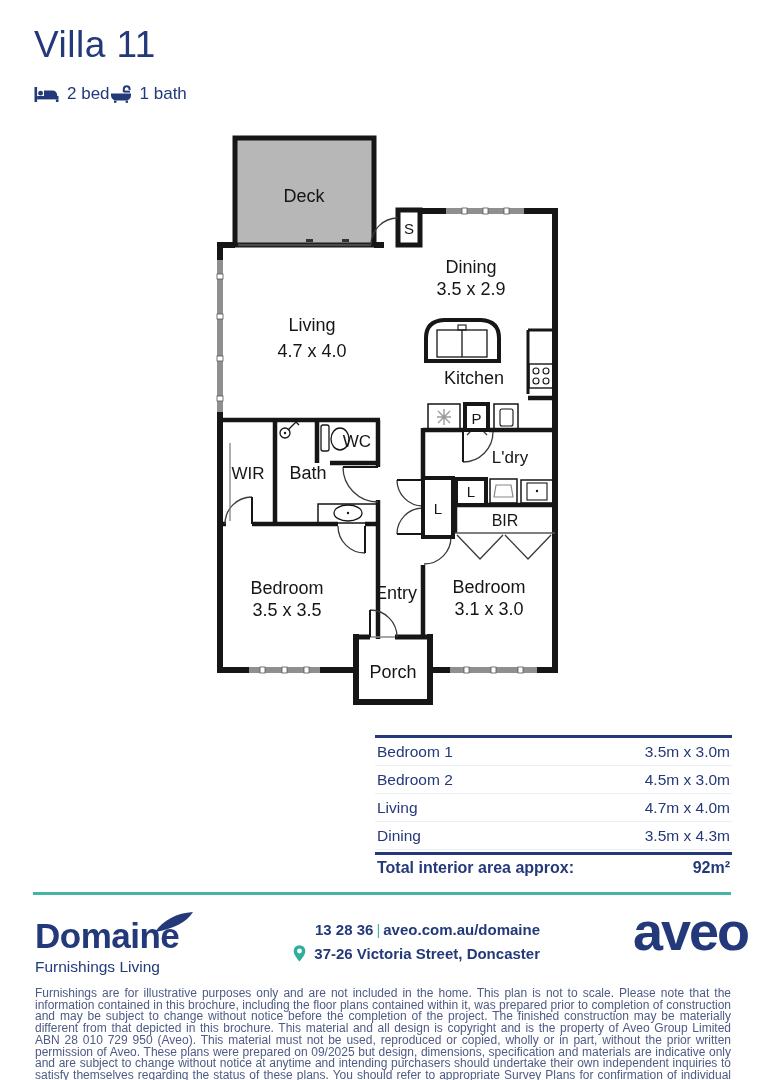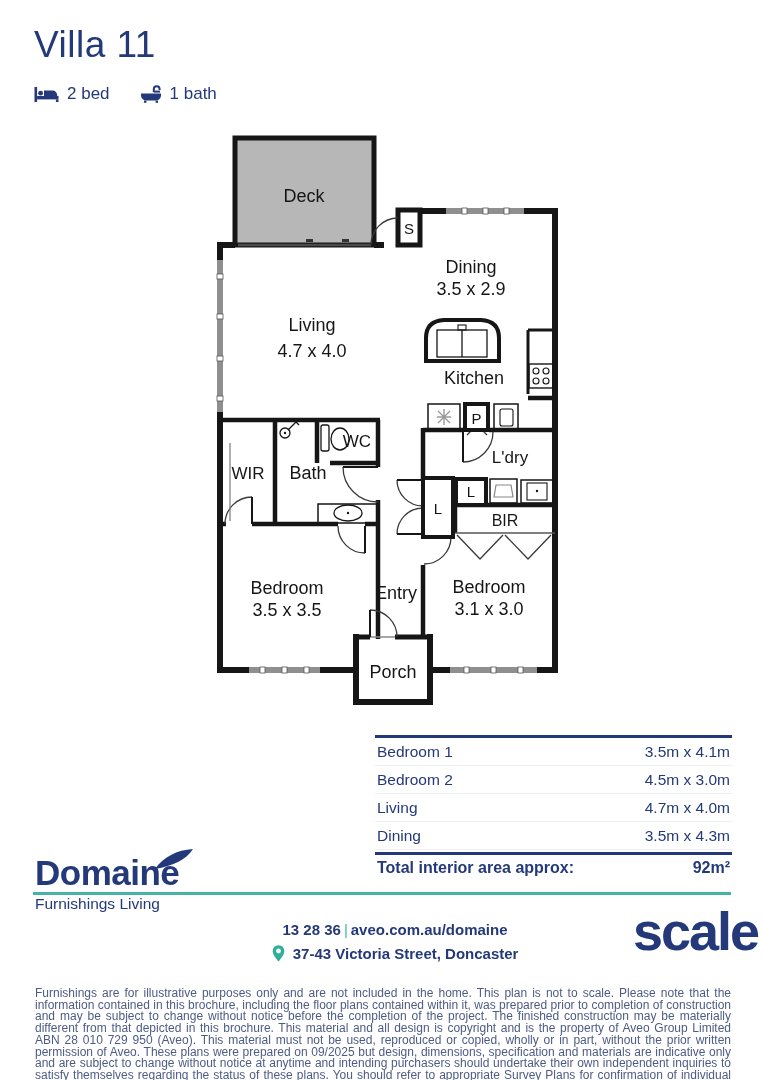--- a/index.html
+++ b/index.html
@@ -1,40 +1,40 @@
 <!DOCTYPE html>
 <html><head>
 <meta charset="utf-8">
 <style>
   html,body{margin:0;padding:0;background:#fff;}
   .page{position:relative;width:764px;height:1080px;background:#ffffff;overflow:hidden;
         font-family:"Liberation Sans",sans-serif;color:#24397a;}
   
   .title{position:absolute;left:34px;top:24px;font-size:37px;letter-spacing:.5px;color:#24397a;}
-  .specs{position:absolute;left:34px;top:84px;display:flex;gap:30px;align-items:center;}
+  .specs{position:absolute;left:34px;top:84px;display:flex;align-items:center;}
   .spec-item{display:flex;align-items:center;gap:8px;font-size:17px;color:#24397a;}
   .spec-item svg{display:block;}
   
   .plan{position:absolute;left:190px;top:128px;}
   svg text{font-family:"Liberation Sans",sans-serif;fill:#161616;}
   
   .dims{position:absolute;left:375px;top:735px;width:357px;border-top:3px solid #24397a;}
   .dims-row{display:flex;justify-content:space-between;
             padding:5px 2px 4px 2px;font-size:15.5px;color:#24397a;border-bottom:1px solid #eceff5;}
   .dims-row:last-of-type{border-bottom:none;}
   .dims-total{display:flex;justify-content:space-between;align-items:center;border-top:3px solid #24397a;
               margin-top:2px;padding:4px 2px;font-size:16px;font-weight:bold;color:#24397a;}
   
   .divider{position:absolute;left:33px;top:892px;width:698px;height:3px;background:#46b4a4;}
-  .brand{position:absolute;left:35px;top:852px;width:190px;}
+  .brand{position:absolute;left:35px;top:915px;width:190px;}
   .brand-name{position:relative;font-size:35px;color:#24397a;font-weight:bold;letter-spacing:-.5px;line-height:1.2;}
   .brand-leaf{position:absolute;left:118px;top:-14px;}
   .brand-tag{font-size:15.5px;color:#24397a;margin-top:1px;}
   .contact{position:absolute;left:250px;top:918px;width:290px;text-align:center;color:#24397a;}
-  .contact-line{font-size:15px;font-weight:bold;line-height:24px;white-space:nowrap;}
+  .contact-line{font-size:15px;font-weight:bold;line-height:24px;white-space:nowrap;text-align:right;}
   .contact-sep{color:#46b4a4;font-weight:normal;padding:0 3px;}
   .contact-line .pin{vertical-align:-3px;margin-right:4px;}
   .aveo{position:absolute;left:633px;top:900px;font-size:54px;font-weight:bold;color:#24397a;letter-spacing:-2px;}
   
   .disclaimer{position:absolute;left:35px;top:988px;width:696px;font-size:12px;line-height:11.7px;
               color:#4e5b85;text-align:justify;}
 </style>
 </head>
 <body>
 
@@ -197,21 +197,21 @@
       <text x="206" y="471" font-size="18">Entry</text>
       <text x="299" y="465" font-size="18">Bedroom</text>
       <text x="299" y="487" font-size="18">3.1 x 3.0</text>
       <text x="203" y="550" font-size="18">Porch</text>
     </g>
   </svg>
 
   <div class="dims">
     <div class="dims-row">
       <span>Bedroom 1</span>
-      <span>3.5m x 4.1m</span>
+      <span>3.5m x 3.0m</span>
     </div>
     <div class="dims-row">
       <span>Bedroom 2</span>
       <span>4.5m x 3.0m</span>
     </div>
     <div class="dims-row">
       <span>Living</span>
       <span>4.7m x 4.0m</span>
     </div>
     <div class="dims-row">
@@ -241,21 +241,21 @@
   <div class="contact">
     <div class="contact-line">
       <span>13 28 36</span><span class="contact-sep">|</span><span>aveo.com.au/domaine</span>
     </div>
     <div class="contact-line">
       <span class="pin">
         <svg width="13" height="17" viewBox="0 0 14 18">
           <path d="M7 0 A6.3 6.3 0 0 0 0.7 6.3 C0.7 10.9 7 17.6 7 17.6 S13.3 10.9 13.3 6.3 A6.3 6.3 0 0 0 7 0 Z" fill="#2fae9c"></path>
           <circle cx="7" cy="6.3" r="2.6" fill="#ffffff"></circle>
         </svg>
-      </span><span>37-43 Victoria Street, Doncaster</span>
-    </div>
-  </div>
-
-  <div class="aveo">scale</div>
+      </span><span>37-26 Victoria Street, Doncaster</span>
+    </div>
+  </div>
+
+  <div class="aveo">aveo</div>
 
   <div class="disclaimer">Furnishings are for illustrative purposes only and are not included in the home. This plan is not to scale. Please note that the information contained in this brochure, including the floor plans contained within it, was prepared prior to completion of construction and may be subject to change without notice before the completion of the project. The finished construction may be materially different from that depicted in this brochure. This material and all design is copyright and is the property of Aveo Group Limited ABN 28 010 729 950 (Aveo). This material must not be used, reproduced or copied, wholly or in part, without the prior written permission of Aveo. These plans were prepared on 09/2025 but design, dimensions, specification and materials are indicative only and are subject to change without notice at anytime and intending purchasers should undertake their own independent inquiries to satisfy themselves regarding the status of these plans. You should refer to appropriate Survey Plans for confirmation of individual unit areas.</div>
 
 </div>
 
 </body></html>

